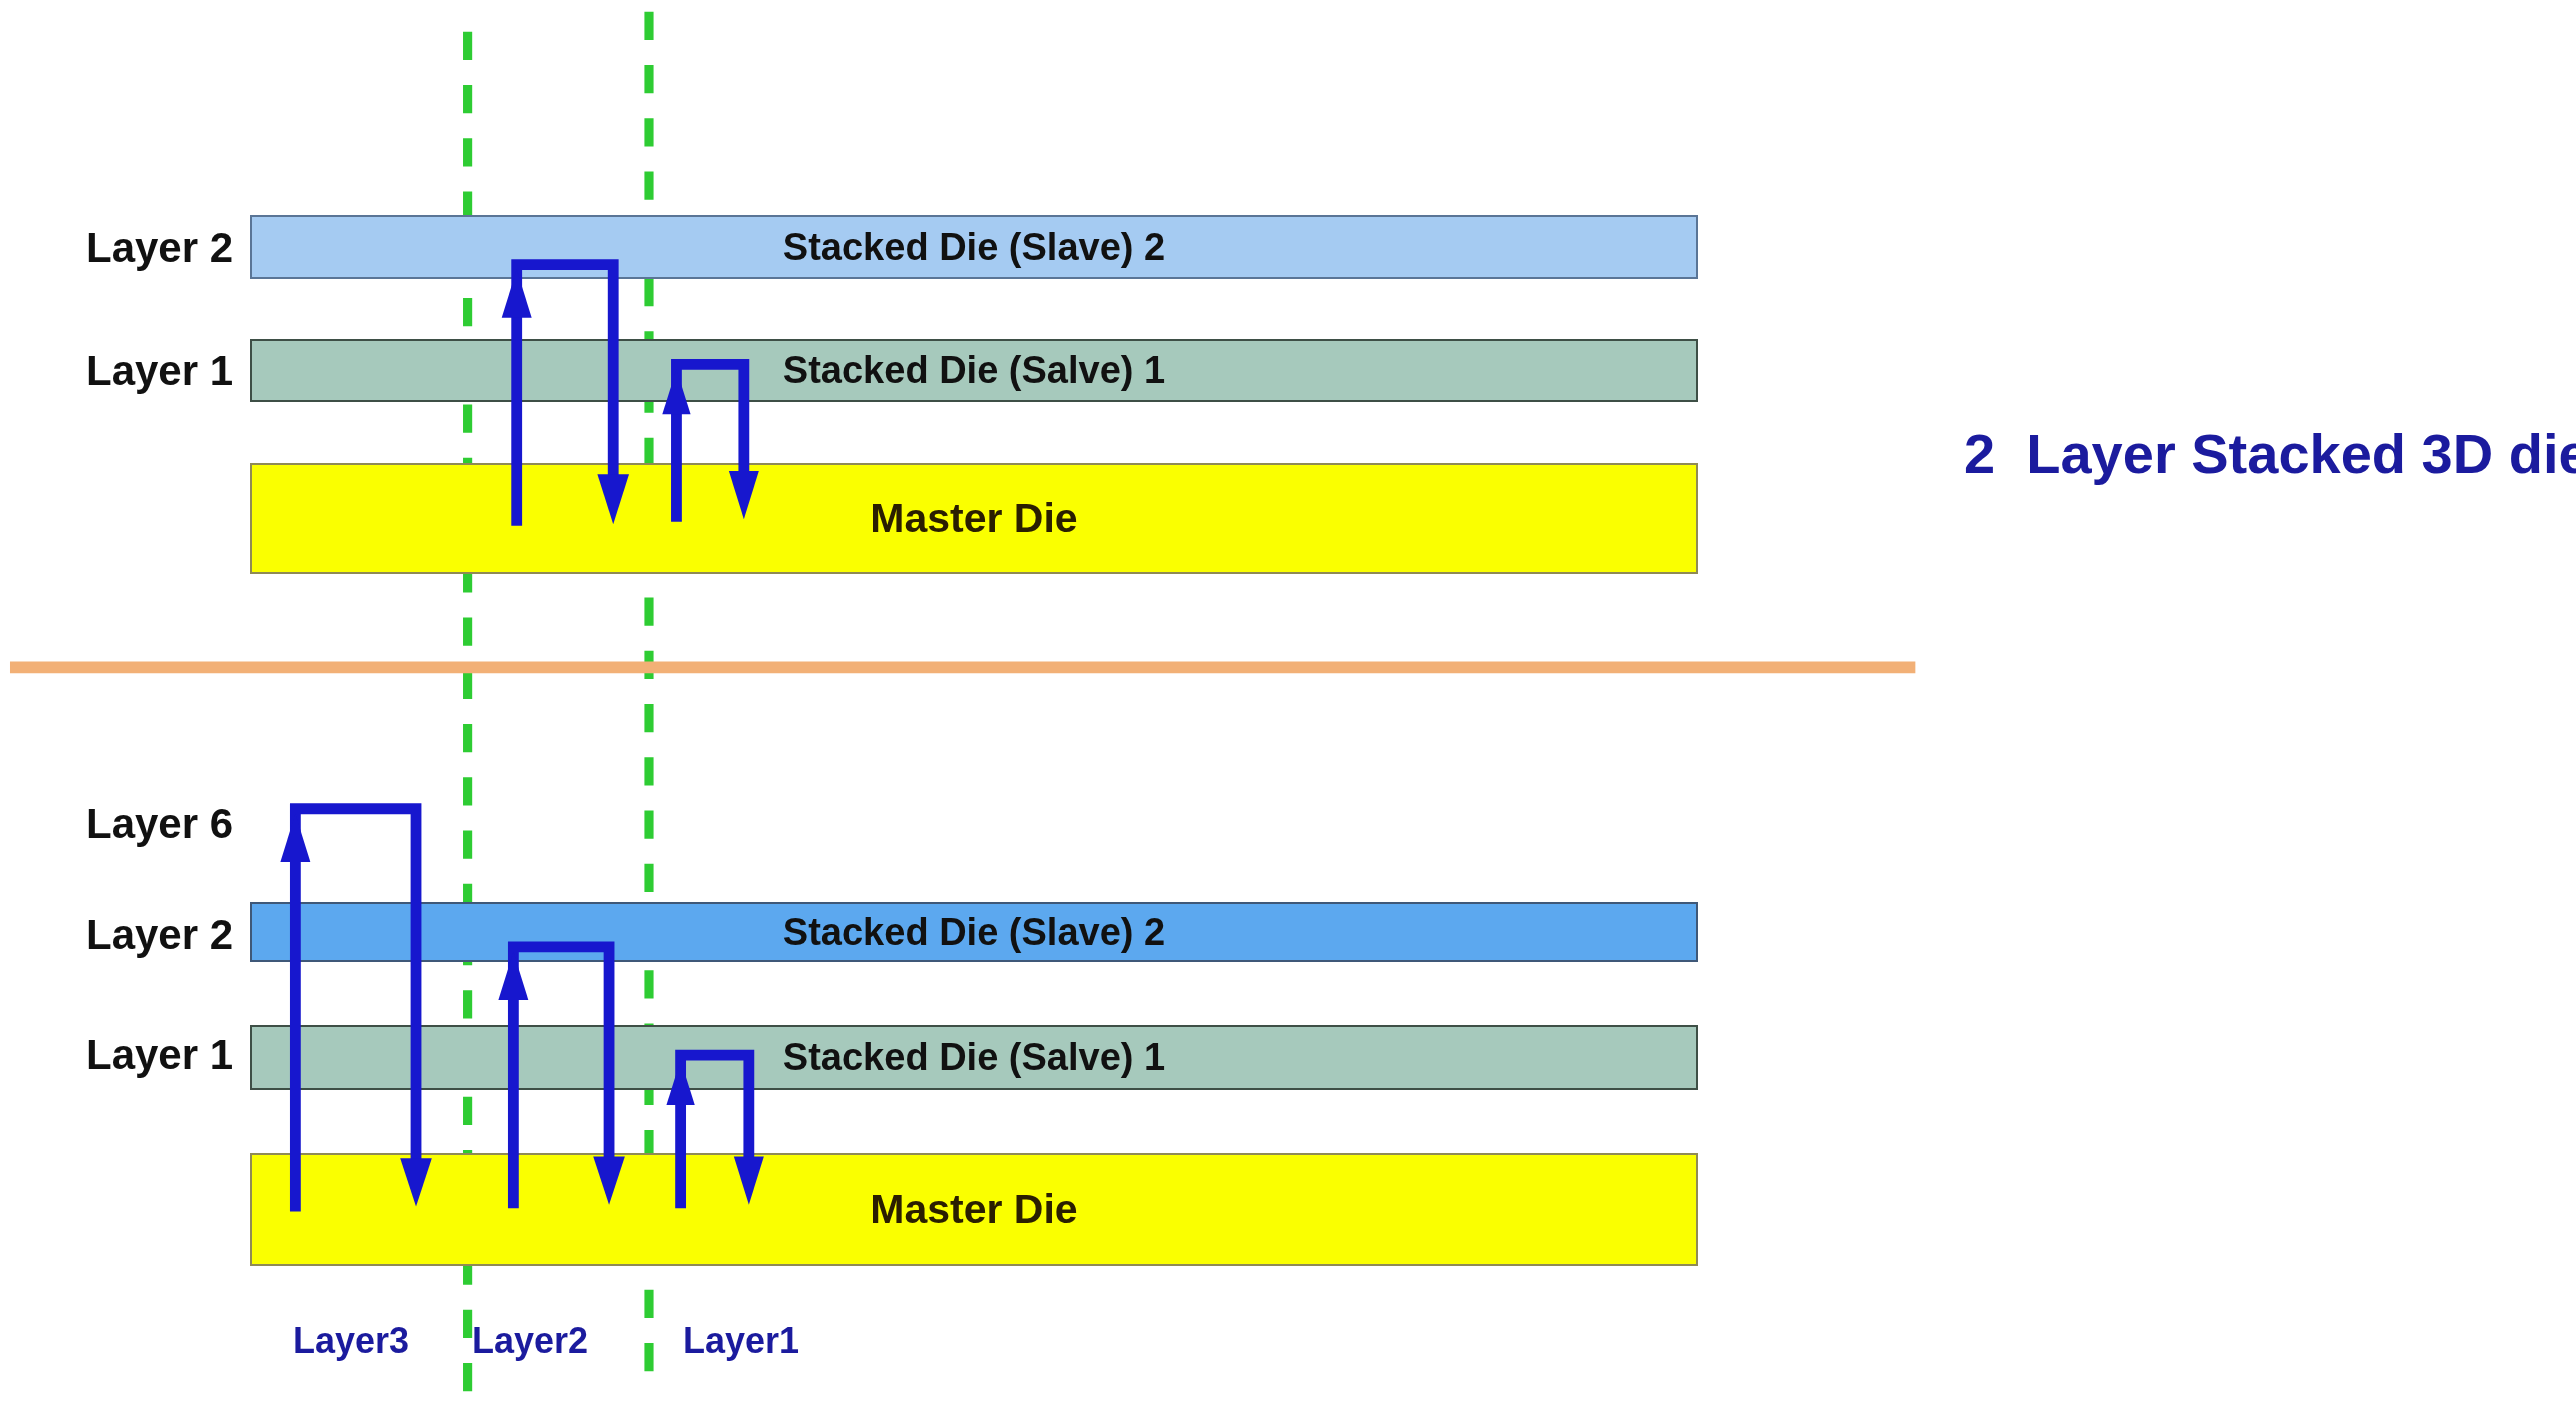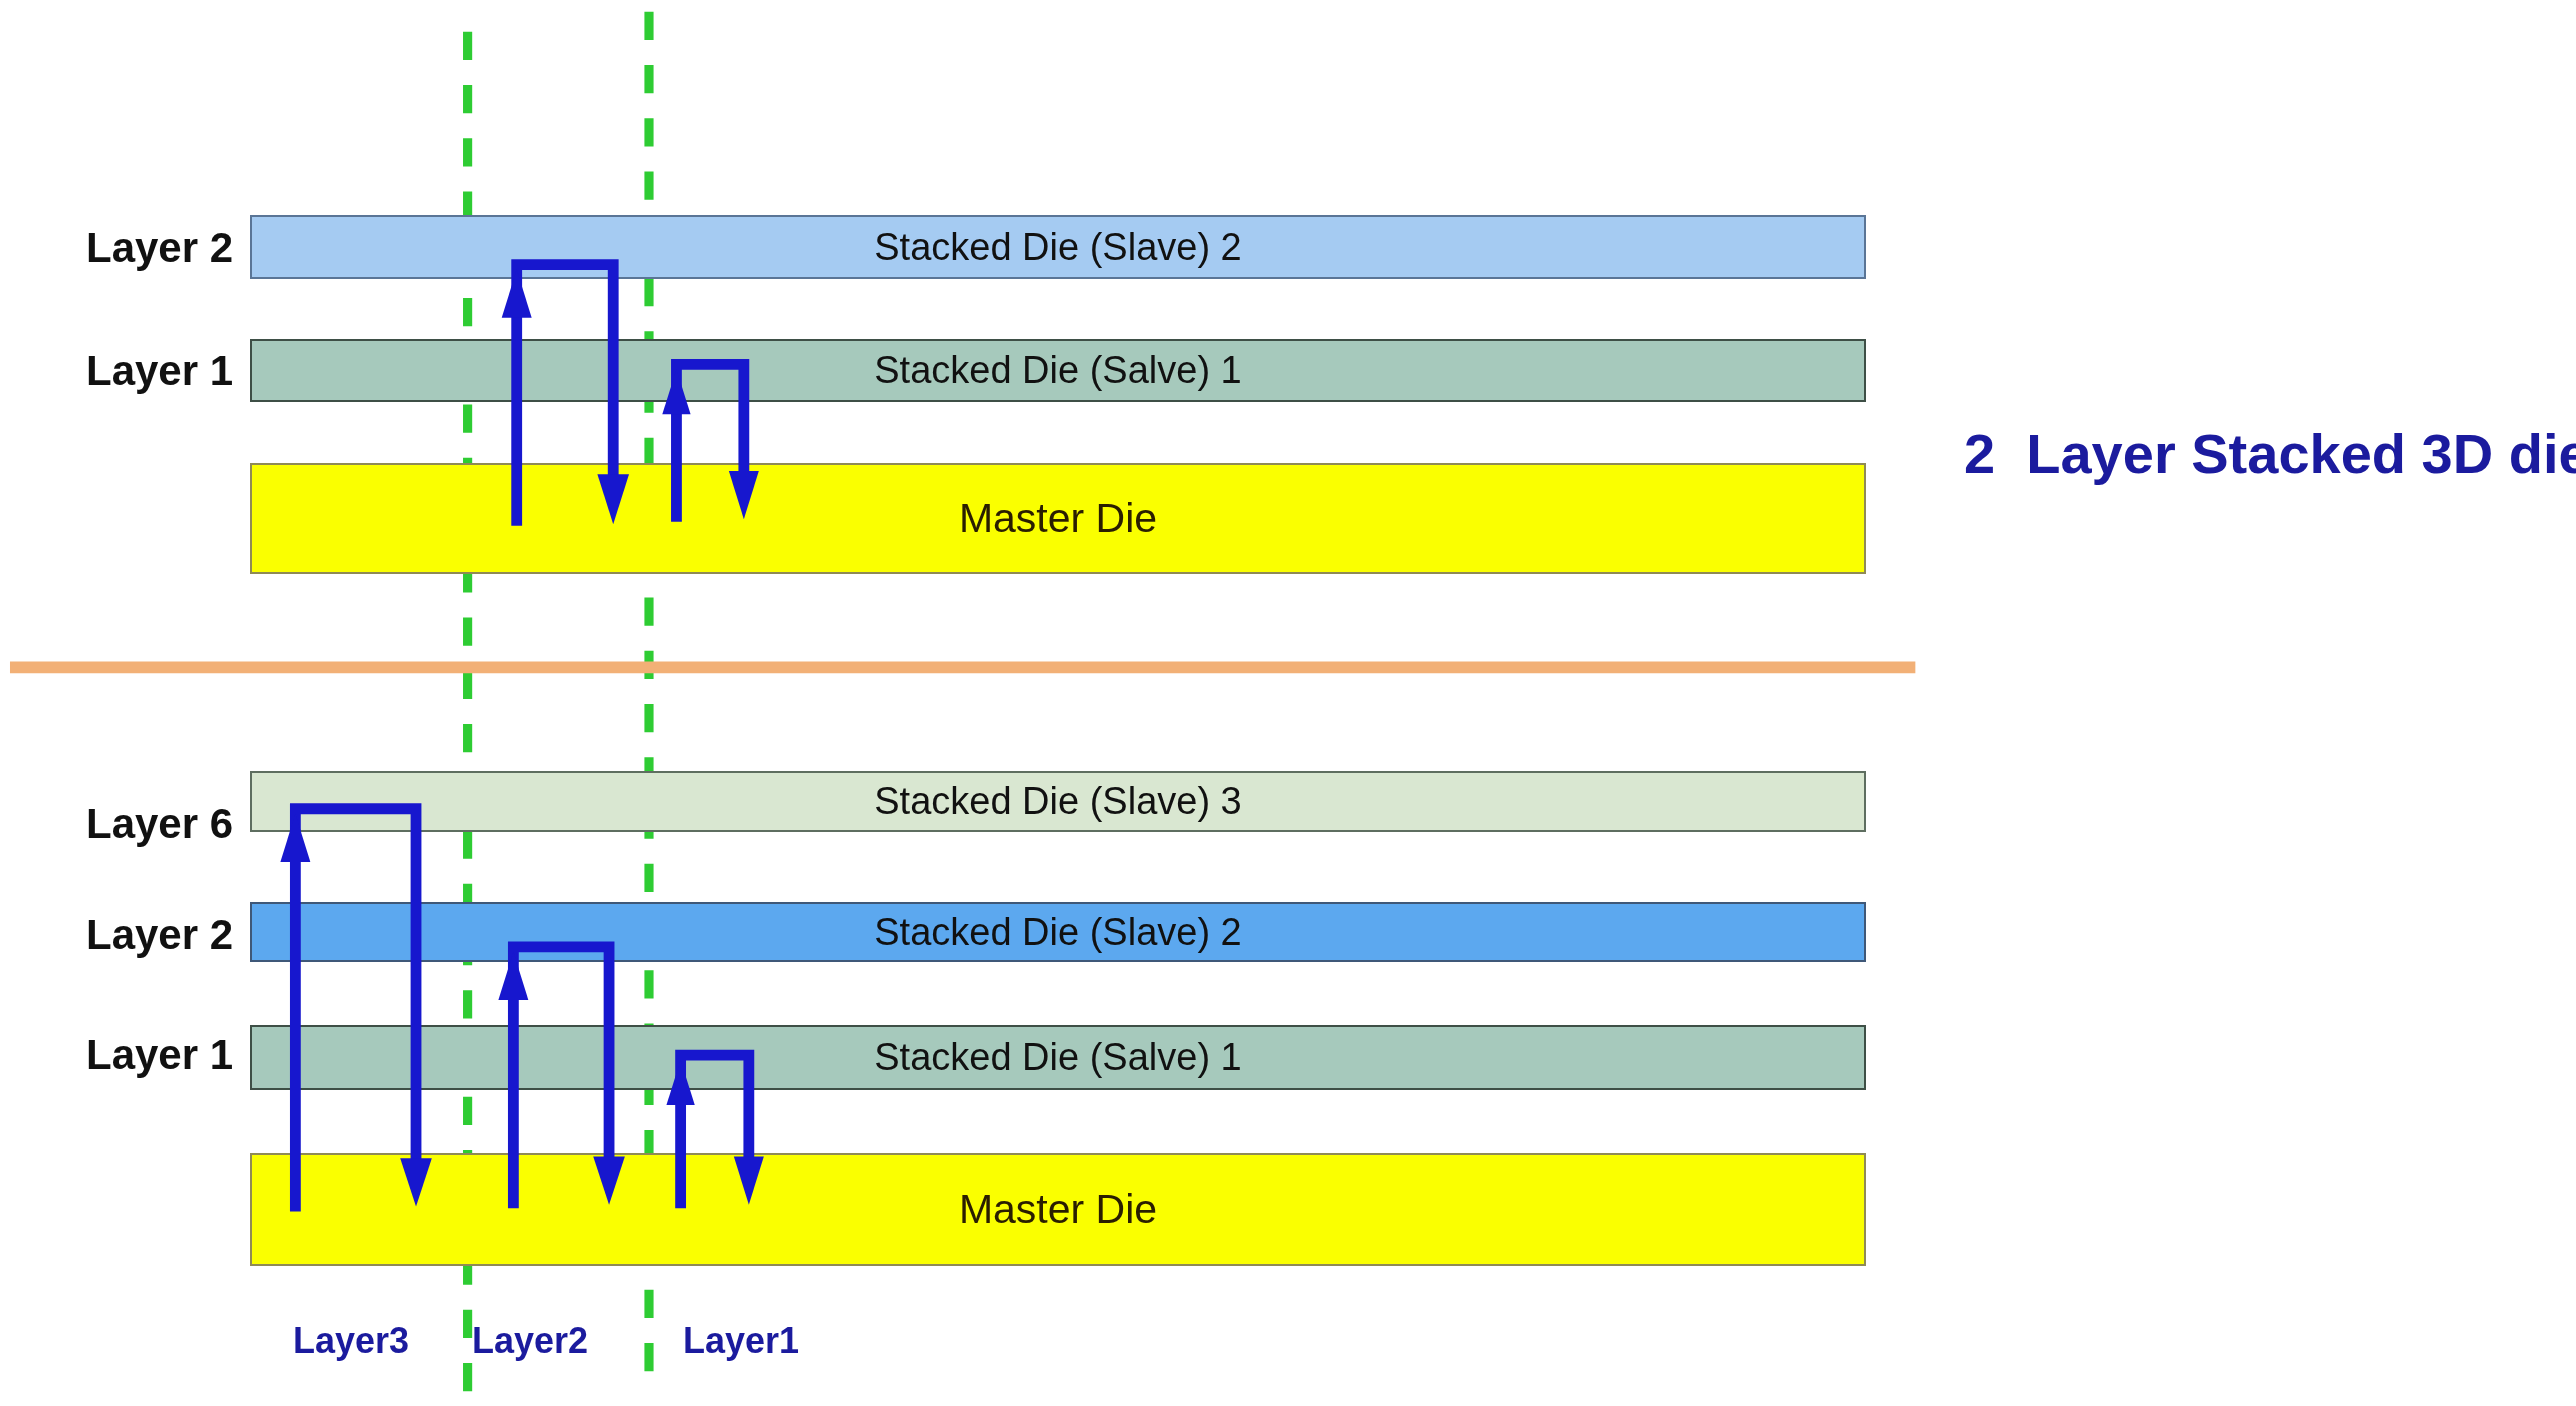--- a/index.html
+++ b/index.html
@@ -17,23 +17,23 @@
     font-family:"Liberation Sans", sans-serif;
   }
   svg.layer{position:absolute;left:0;top:0;width:2576px;height:1407px;}
   #underlay{z-index:1;}
   #overlay{z-index:3;pointer-events:none;}
   .dash-line{stroke:var(--dash-green);stroke-width:11;stroke-dasharray:34 30;fill:none;}
   .divider-line{stroke:var(--divider-orange);stroke-width:14;fill:none;}
   .arrow-line{stroke:var(--arrow-blue);stroke-width:13;fill:none;stroke-linejoin:miter;}
   .arrow-head{fill:var(--arrow-blue);stroke:none;}
   .bar{
-    position:absolute;left:250px;width:1616px;box-sizing:border-box;
+    position:absolute;left:250px;width:1448px;box-sizing:border-box;
     border:2.5px solid #555;display:flex;align-items:center;justify-content:center;
-    z-index:2;font-weight:normal;color:var(--bar-text);
+    z-index:2;font-weight:bold;color:var(--bar-text);
   }
   .bar.slave{font-size:38px;}
   .bar.master{font-size:41px;color:var(--master-text);}
   .side-label{
     position:absolute;left:86px;transform:translateY(-50%);z-index:2;
     font-weight:bold;font-size:42px;color:var(--side-label-black);white-space:pre;
   }
   .caption{
     position:absolute;transform:translateY(-50%);z-index:2;
     font-weight:bold;font-size:56px;color:var(--caption-blue);white-space:pre;
@@ -86,23 +86,20 @@
   <div class="bar master" id="s1-master" style="background: rgb(250, 255, 0); border-color: rgb(143, 138, 85);">
     <span>Master Die</span>
   </div>
 
   <div class="caption" id="s1-caption">2  Layer Stacked 3D die</div>
 
   <div class="side-label" id="s2-label-l3">Layer 6</div>
   <div class="side-label" id="s2-label-l2">Layer 2</div>
   <div class="side-label" id="s2-label-l1">Layer 1</div>
 
-  <div class="bar slave" id="s2-slave3" style="background: rgb(217, 231, 209); border-color: rgb(94, 110, 96);">
-    <span>Stacked Die (Slave) 3</span>
-  </div>
   <div class="bar slave" id="s2-slave2" style="background: rgb(92, 168, 239); border-color: rgb(63, 88, 120);">
     <span>Stacked Die (Slave) 2</span>
   </div>
   <div class="bar slave" id="s2-slave1" style="background: rgb(166, 201, 188); border-color: rgb(62, 79, 70);">
     <span>Stacked Die (Salve) 1</span>
   </div>
   <div class="bar master" id="s2-master" style="background: rgb(250, 255, 0); border-color: rgb(143, 138, 85);">
     <span>Master Die</span>
   </div>
 

